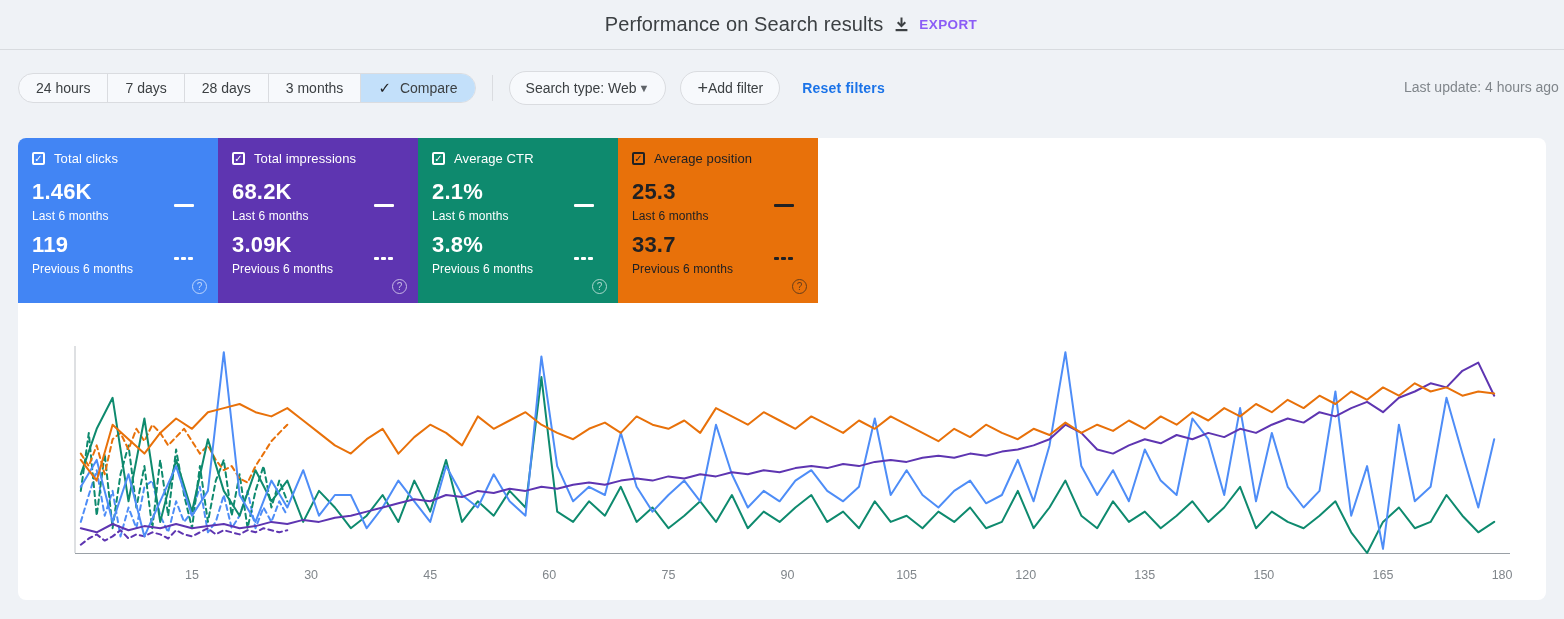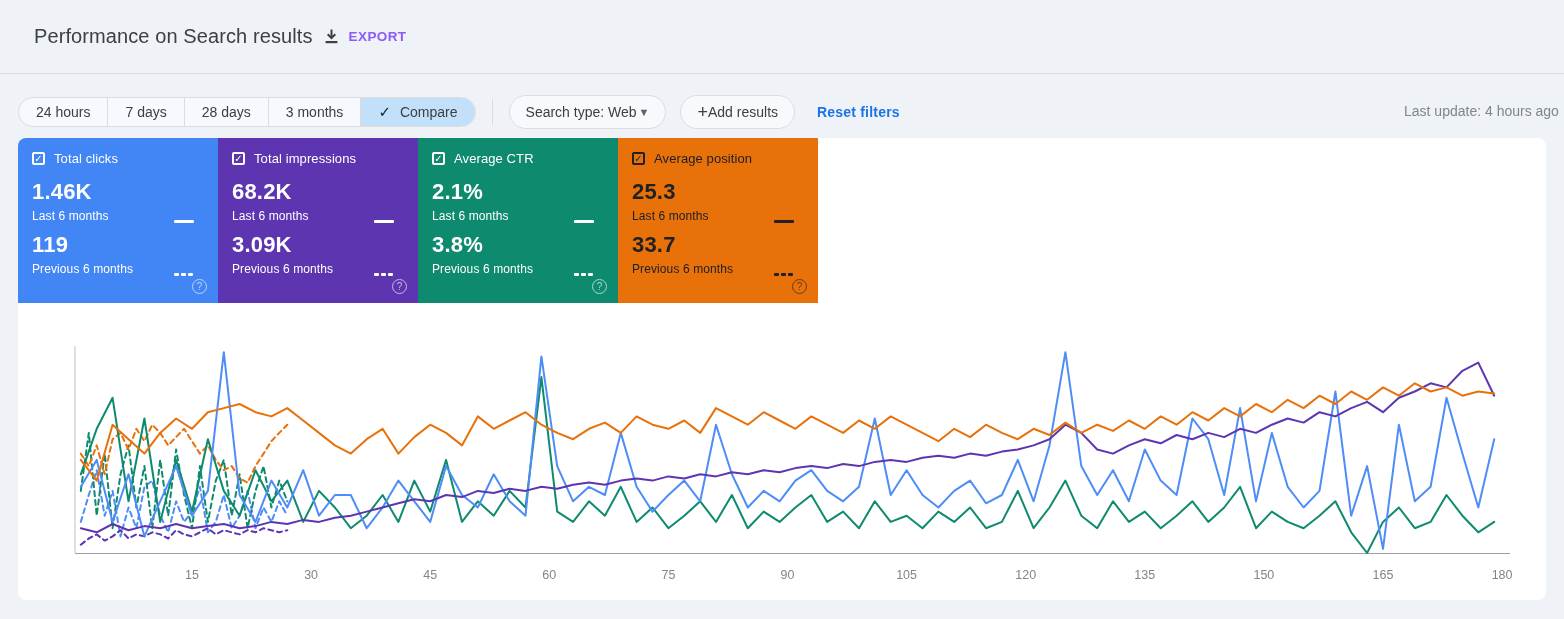--- a/index.html
+++ b/index.html
@@ -7,24 +7,24 @@
   body {
     position: relative;
     overflow: hidden;
     background: #eff2f6;
     font-family: "Liberation Sans", "DejaVu Sans", sans-serif;
     color: #3c4043;
   }
 
   
   .app-header {
-    height: 74px;
+    height: 50px;
     display: flex;
     align-items: center;
-    justify-content: flex-start;
+    justify-content: center;
     padding: 0 6px 0 34px;
     border-bottom: 1px solid #d8dbdf;
   }
   .page-title { font-size: 20px; font-weight: 400; color: #3c4043; letter-spacing: .1px; }
   .export-btn {
     display: flex; align-items: center; gap: 9px;
     background: none; border: none; cursor: pointer;
     font-family: inherit; font-size: 13.5px; font-weight: 700;
     letter-spacing: .4px; color: #8b5cf6; padding: 8px 10px;
   }
@@ -92,21 +92,21 @@
   }
   .metric-check-row { display: flex; align-items: center; gap: 9px; }
   .metric-checkbox {
     width: 13px; height: 13px; flex: 0 0 13px;
     border: 2px solid currentColor; border-radius: 2px;
     display: flex; align-items: center; justify-content: center;
     font-size: 10px; line-height: 1; font-weight: 700;
   }
   .metric-label { font-size: 13px; letter-spacing: .1px; }
   .metric-value-row {
-    display: flex; align-items: flex-end; justify-content: space-between;
+    display: flex; align-items: center; justify-content: space-between;
     padding-right: 10px;
   }
   .metric-value-row.first { margin-top: 13px; }
   .metric-value-row.second { margin-top: 9px; }
   .metric-big { font-size: 22px; font-weight: 700; letter-spacing: .2px; }
   .metric-caption { font-size: 12px; margin-top: 4px; letter-spacing: .1px; }
   .line-icon { margin-top: 9px; width: 20px; display: flex; gap: 2px; }
   .line-icon .bar { height: 3px; border-radius: 1px; background: currentColor; }
   .line-icon.solid .bar { width: 20px; }
   .line-icon.dashed .bar { width: 5px; }
@@ -158,21 +158,21 @@
 
   <div class="v-divider"></div>
 
   <button class="pill">
     <span>Search type: Web</span>
     <span class="caret">▼</span>
   </button>
 
   <button class="pill">
     <span class="plus">+</span>
-    <span>Add results</span>
+    <span>Add filter</span>
   </button>
 
   <a class="reset-link">Reset filters</a>
 
   <div class="last-update">Last update: 4 hours ago</div>
 </div>
 
 <div class="main-card">
   <div class="metric-row" id="metric-row">
       <div class="metric-card" style="background: rgb(66, 133, 244); color: rgb(255, 255, 255);">

